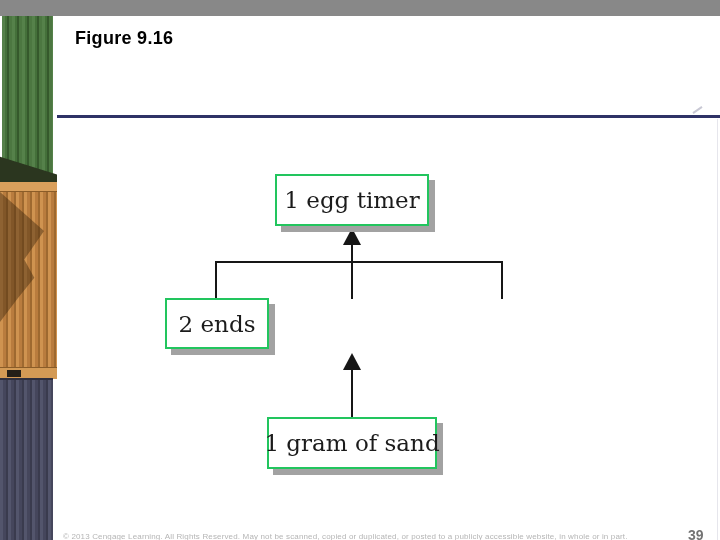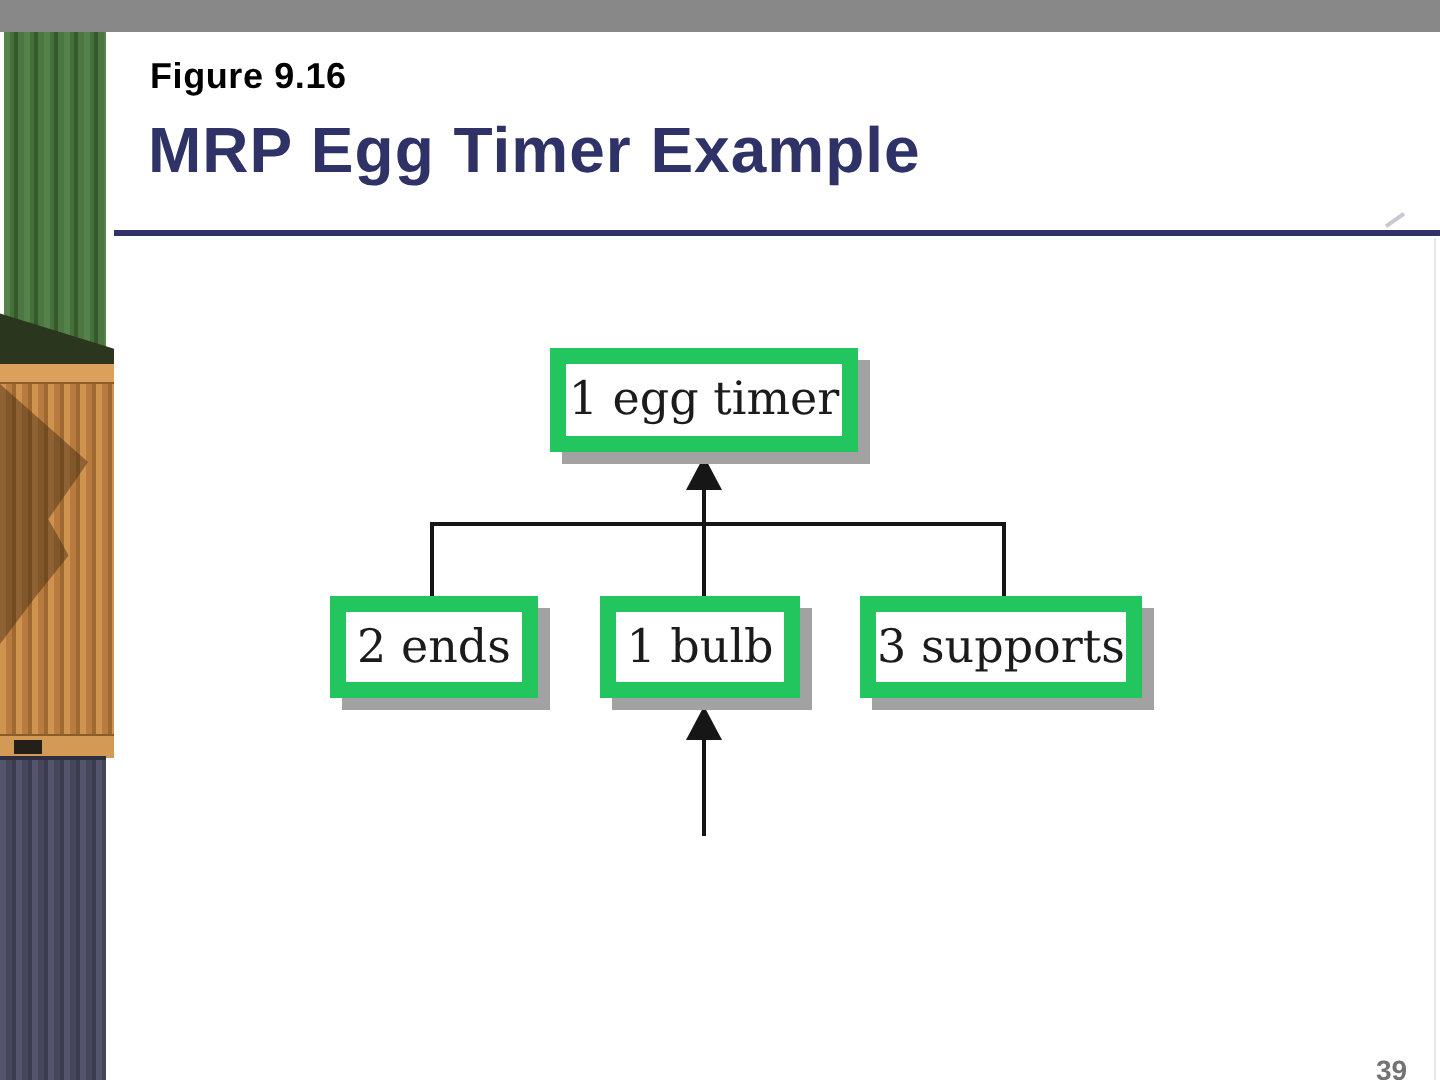--- a/index.html
+++ b/index.html
@@ -54,21 +54,21 @@
     font-size:32px; font-weight:bold; color:#2f3266; letter-spacing:0.5px;
     white-space:nowrap;
   }
   .title-underline { position:absolute; left:57px; top:99px; width:663px; height:3px; background:#2f3266; }
   .underline-tick { position:absolute; left:692px; top:93px; width:11px; height:2px; background:#c8c8d4; transform:rotate(-35deg); }
   .right-edge-line { position:absolute; left:717px; top:103px; width:1px; height:437px; background:#e6e6ec; }
 
   
   .node {
     position:absolute; box-sizing:border-box; background:#ffffff;
-    border:8px solid #22c55e; box-shadow:6px 6px 0 0 #a2a2a2;
+    border:2px solid #22c55e; box-shadow:6px 6px 0 0 #a2a2a2;
     display:flex; align-items:center; justify-content:center;
     font-family:"DejaVu Serif", serif; font-size:23px; color:#1b1b1b;
     white-space:nowrap;
   }
   .node-egg-timer { left:275px; top:158px; width:154px; height:52px; }
   .node-ends     { left:165px; top:282px; width:104px; height:51px;text-align:right; }
   .node-bulb     { left:300px; top:282px; width:100px; height:51px; }
   .node-supports { left:430px; top:282px; width:141px; height:51px; }
   .node-sand     { left:267px; top:401px; width:170px; height:52px; }
 
@@ -111,42 +111,39 @@
     <div class="sb-green-shadow"></div>
     <div class="sb-orange"></div>
     <div class="sb-orange-toprail"></div>
     <div class="sb-orange-shadow"></div>
     <div class="sb-orange-bottomrail"></div>
     <div class="sb-pocket"></div>
     <div class="sb-blue"></div>
   </div>
 
   <div class="figure-label">Figure 9.16</div>
-  <div class="slide-title">MRP Egg Timer Example</div>
   <div class="title-underline"></div>
   <div class="underline-tick"></div>
   <div class="right-edge-line"></div>
 
   <div class="line h-connector"></div>
   <div class="line stub-left"></div>
   <div class="line stub-center"></div>
   <div class="line stub-right"></div>
   <div class="line arrow1-line"></div>
   <div class="arrowhead arrow1-head"></div>
   <div class="line arrow2-line"></div>
   <div class="arrowhead arrow2-head"></div>
 
   <div class="node node-egg-timer">
     <span>1 egg timer</span>
   </div>
   <div class="node node-ends">
     <span>2 ends</span>
   </div>
-  <div class="node node-bulb">
-    <span>1 bulb</span>
-  </div>
-  <div class="node node-supports">
-    <span>3 supports</span>
+  <div class="node node-sand">
+    <span>1 gram of sand</span>
   </div>
 
+  <div class="copyright-line">© 2013 Cengage Learning. All Rights Reserved. May not be scanned, copied or duplicated, or posted to a publicly accessible website, in whole or in part.</div>
   <div class="page-number">39</div>
 
 </div>
 
 </body></html>

